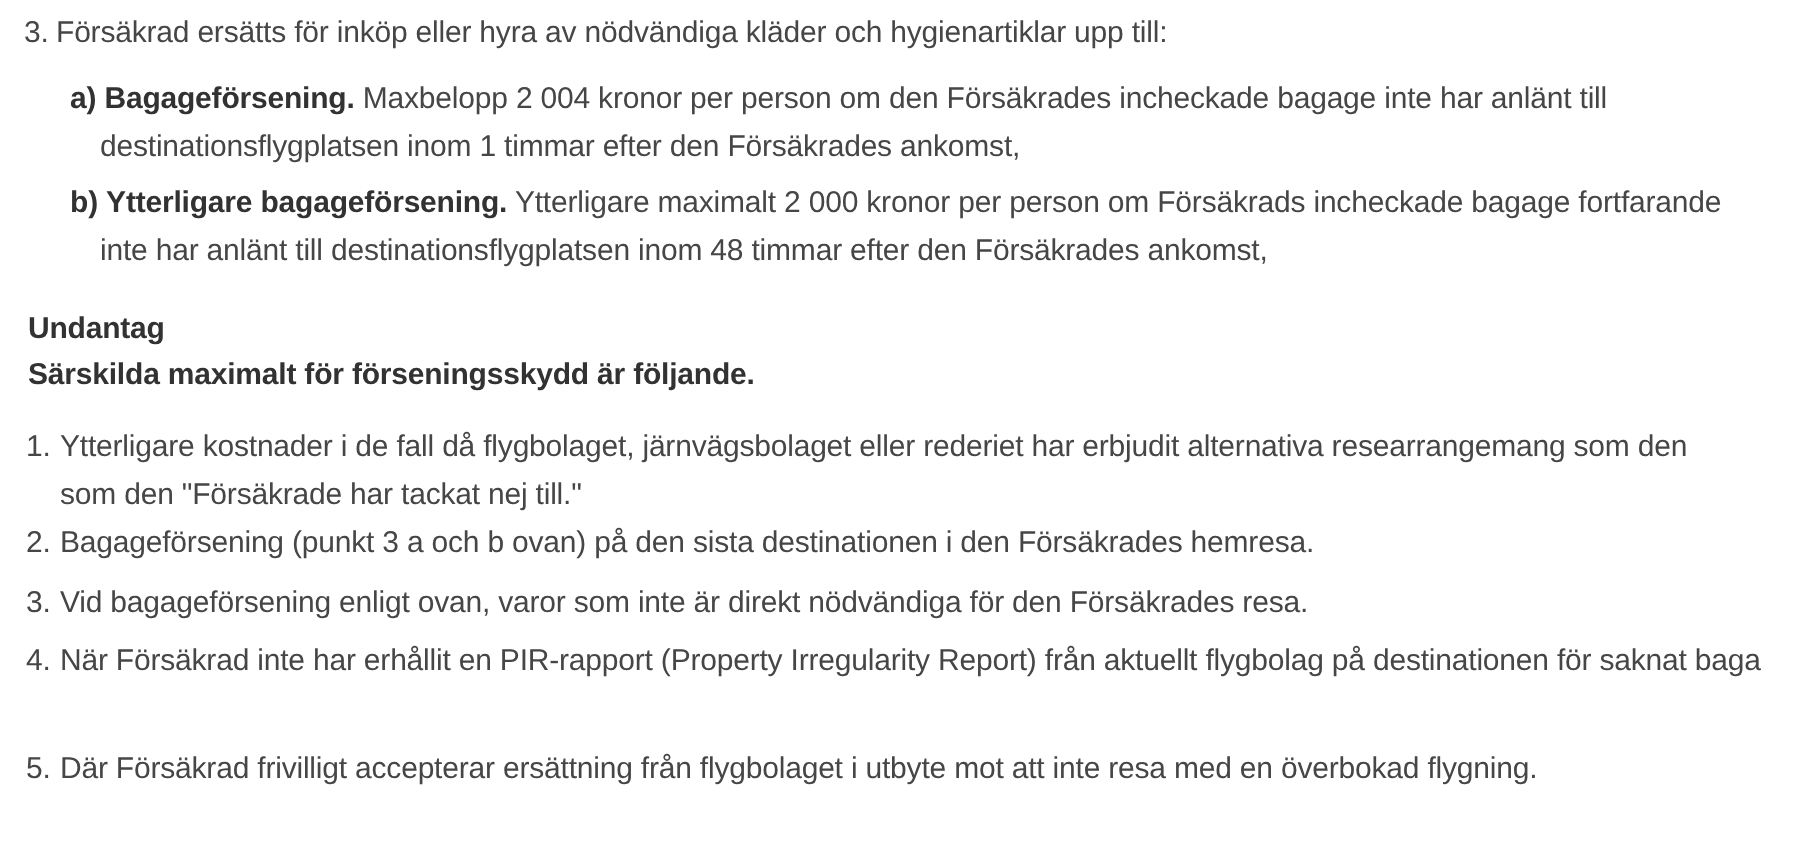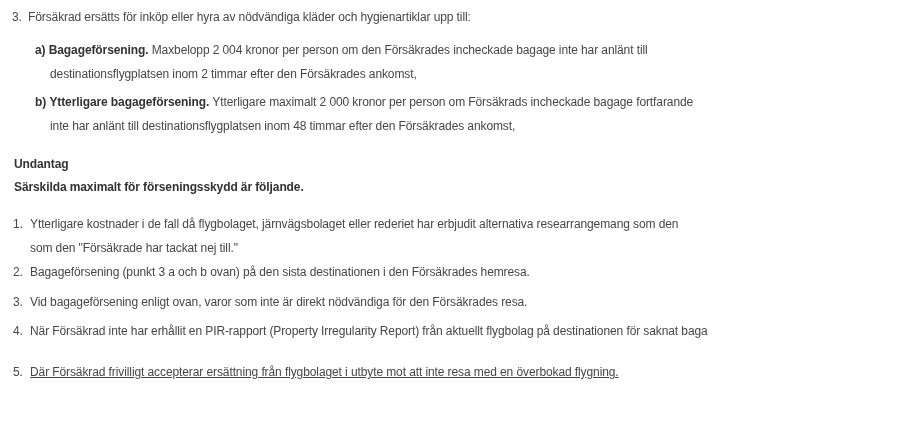--- a/index.html
+++ b/index.html
@@ -7,21 +7,21 @@
     padding: 0;
     background: #ffffff;
   }
   .page {
     position: relative;
     width: 900px;
     height: 428px;
     background: #ffffff;
     overflow: hidden;
     font-family: "Liberation Sans", "DejaVu Sans", sans-serif;
-    font-size: 12px;
+    font-size: 15px;
     line-height: 24px;
     color: #464646;
     padding-top: 5px;
     box-sizing: border-box;
     letter-spacing: -0.1px;
   }
   .line {
     white-space: nowrap;
   }
   .bold {
@@ -59,38 +59,38 @@
     display: inline-block;
     width: 17px;
   }
   .xitem .cont {
     margin-left: 17px;
   }
   .x1 { margin-top: 13px; }
   .x2 { }
   .x3 { margin-top: 6px; }
   .x4 { margin-top: 5px; }
-  .x5 { margin-top: 17px; text-decoration: underline; }
+  .x5 { margin-top: 30px; }
 </style>
 </head>
 <body>
 
 <div class="page">
 
   <div class="line item3">
     <span class="marker">3.</span><span>Försäkrad ersätts för inköp eller hyra av nödvändiga kläder och hygienartiklar upp till:</span>
   </div>
 
   <div class="sub sub-a">
     <div class="line">
       <span class="bold">a)</span>
       <span class="bold">Bagageförsening.</span>
       <span>Maxbelopp 2 004 kronor per person om den Försäkrades incheckade bagage inte har anlänt till</span>
     </div>
-    <div class="line cont">destinationsflygplatsen inom 2 timmar efter den Försäkrades ankomst,</div>
+    <div class="line cont">destinationsflygplatsen inom 1 timmar efter den Försäkrades ankomst,</div>
   </div>
 
   <div class="sub sub-b">
     <div class="line">
       <span class="bold">b)</span>
       <span class="bold">Ytterligare bagageförsening.</span>
       <span>Ytterligare maximalt 2 000 kronor per person om Försäkrads incheckade bagage fortfarande</span>
     </div>
     <div class="line cont">inte har anlänt till destinationsflygplatsen inom 48 timmar efter den Försäkrades ankomst,</div>
   </div>

